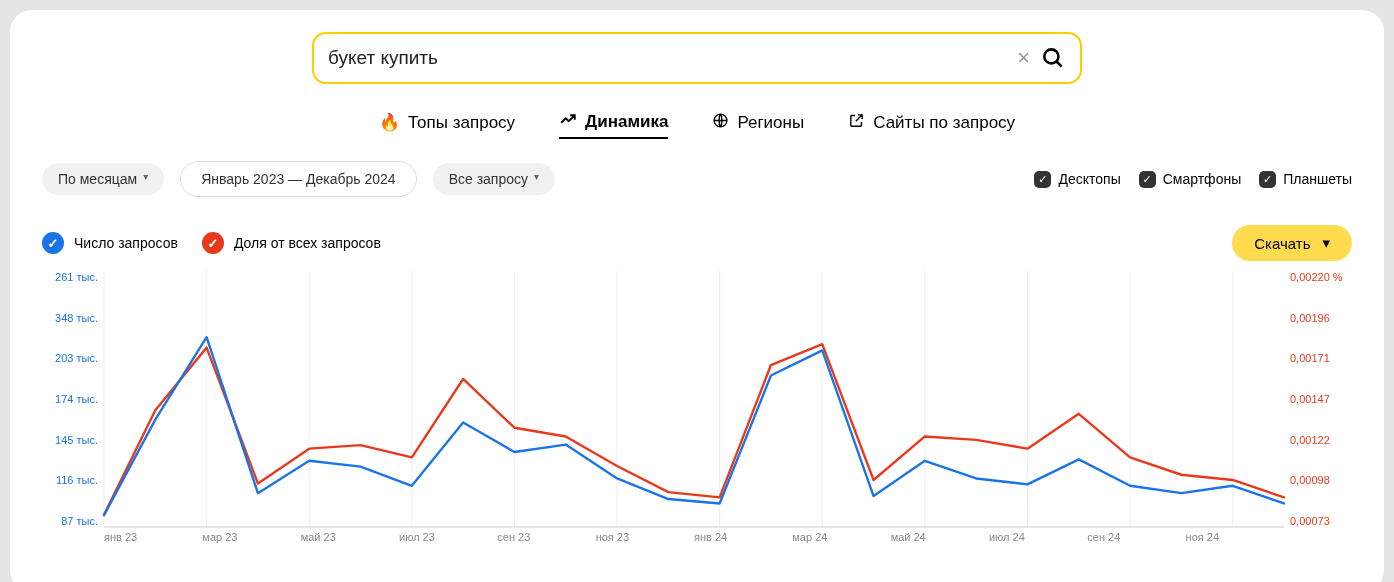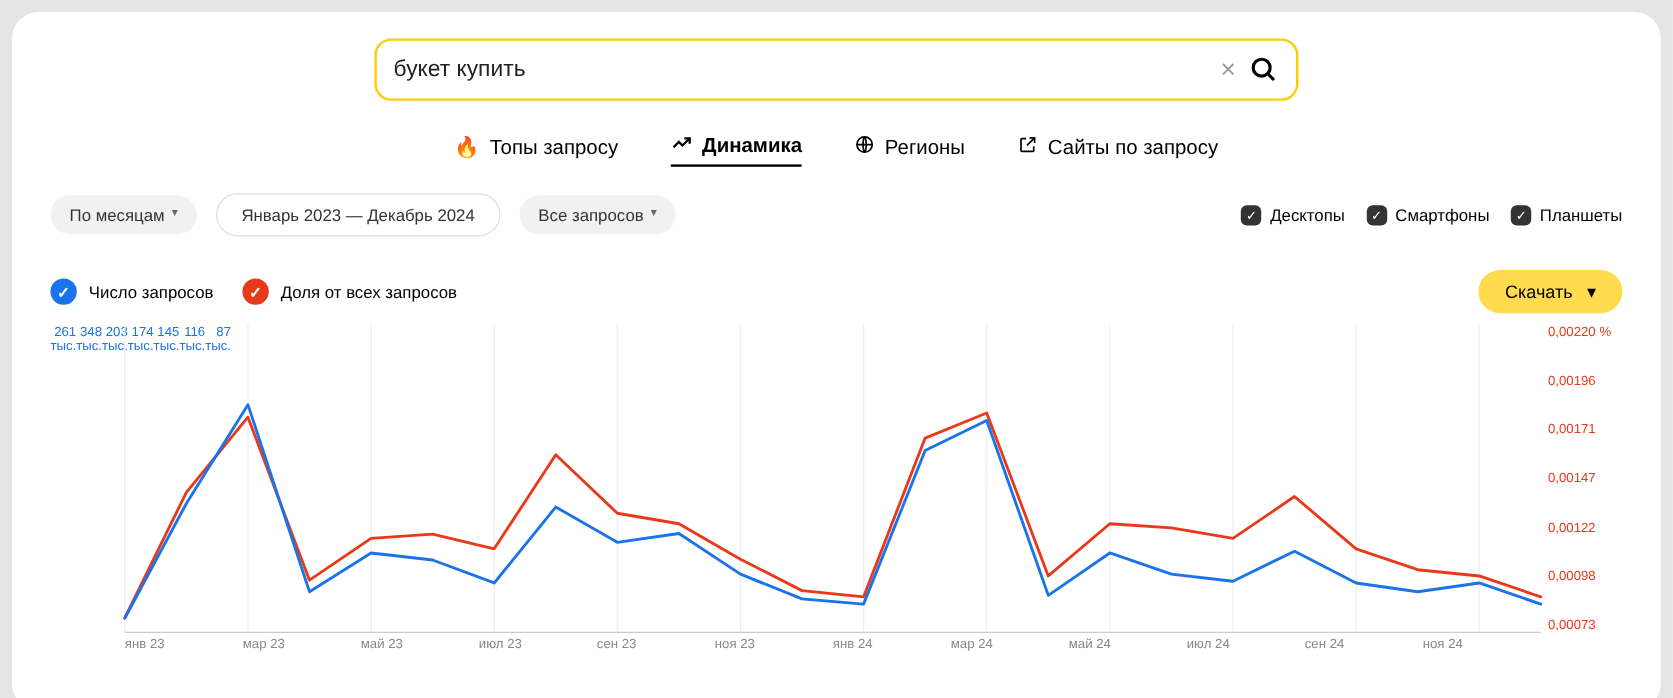--- a/index.html
+++ b/index.html
@@ -20,21 +20,21 @@
 .spacer{flex:1}
 .check-group{display:flex;gap:18px;font-size:14px;align-items:center}
 .chk{display:flex;align-items:center;gap:7px;cursor:pointer}
 .chkbox{width:17px;height:17px;border-radius:5px;background:#333;display:flex;align-items:center;justify-content:center;color:#fff;font-size:11px}
 .row-legend{display:flex;align-items:center;gap:24px;margin-bottom:10px;font-size:14px}
 .badge{width:22px;height:22px;border-radius:50%;display:flex;align-items:center;justify-content:center;color:#fff;font-size:13px;font-weight:700}
 .badge.blue{background:#1a73e8}
 .badge.red{background:#e8391a}
 .download-btn{margin-left:auto;background:#ffdb4d;border:none;border-radius:20px;padding:9px 22px;font-size:15px;font-weight:500;display:flex;align-items:center;gap:12px;cursor:pointer}
 .chart{position:relative;height:280px;margin-top:6px}
-.ylabels{position:absolute;left:0;top:0;bottom:24px;width:56px;display:flex;flex-direction:row;justify-content:space-between;font-size:11px;color:#1a73e8;text-align:right}
+.ylabels{position:absolute;left:0;top:0;bottom:24px;width:56px;display:flex;flex-direction:column;justify-content:space-between;font-size:11px;color:#1a73e8;text-align:right}
 .ylabels-r{position:absolute;right:0;top:0;bottom:24px;width:62px;display:flex;flex-direction:column;justify-content:space-between;font-size:11px;color:#e8391a;text-align:left}
 .plot{position:absolute;left:62px;right:68px;top:0;bottom:24px}
 .xlabels{position:absolute;left:62px;right:68px;bottom:0;height:20px;display:flex;font-size:11px;color:#888}
 .xlabels span{flex:1;text-align:left}
 svg.lines{width:100%;height:100%;overflow:visible}
 .grid-line{stroke:#eee;stroke-width:1}
 .baseline{stroke:#ccc;stroke-width:1}
 </style>
 </head>
 <body>
@@ -89,21 +89,21 @@
 
   <div class="row-filters">
     <div class="pill">
       <span>По месяцам</span>
       <span class="chev">▾</span>
     </div>
     <div class="pill white">
       <span>Январь 2023 — Декабрь 2024</span>
     </div>
     <div class="pill">
-      <span>Все запросов</span>
+      <span>Все запросу</span>
       <span class="chev">▾</span>
     </div>
     <div class="spacer"></div>
     <div class="check-group">
       <label class="chk">
           <span class="chkbox">✓</span>
           <span>Десктопы</span>
         </label>
       <label class="chk">
           <span class="chkbox">✓</span>

